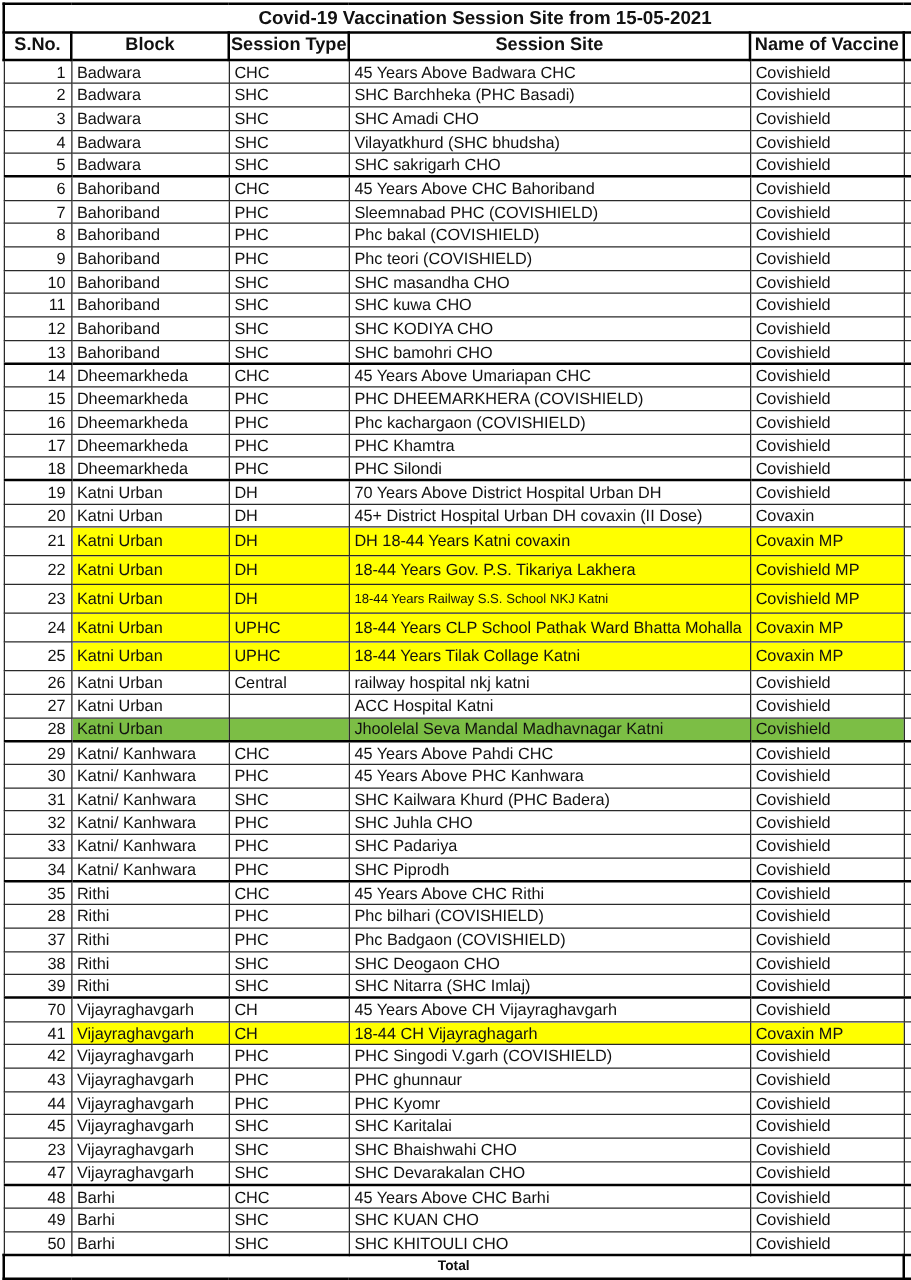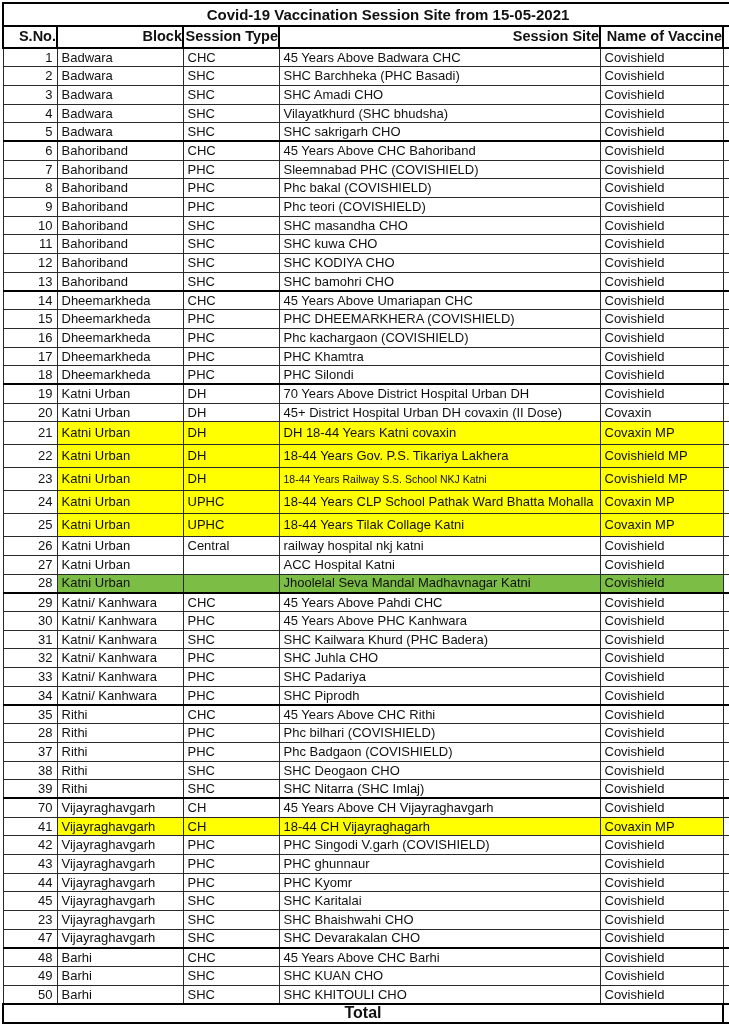--- a/index.html
+++ b/index.html
@@ -17,35 +17,35 @@
   }
   
   col.w-sno{width:54px;} col.w-block{width:126px;} col.w-type{width:96px;}
   col.w-site{width:321px;} col.w-vaccine{width:123px;} col.w-extra{width:50px;}
 
   .title-cell{
     border:2px solid #000;font-weight:bold;font-size:15px;text-align:center;
     height:21px;letter-spacing:0px;
   }
   thead th.col-h{
-    border:2px solid #000;font-weight:bold;font-size:14.5px;text-align:right;
+    border:2px solid #000;font-weight:bold;font-size:14.5px;text-align:center;
     height:20px;background:#fff;
   }
   tbody tr{height:18.7px;}
   tbody tr.tall{height:23px;}
   tbody td{font-size:13px;}
   td.c-sno{text-align:right;padding-right:4px;}
   td.c-block,td.c-type,td.c-site,td.c-vaccine{text-align:left;padding-left:4px;}
   td.c-extra{background:#fff;}
   tr.block-start td{border-top:2px solid #000;}
   tr.hl-yellow td.c-block,tr.hl-yellow td.c-type,tr.hl-yellow td.c-site,tr.hl-yellow td.c-vaccine{background:var(--hl-yellow,#ffff00);}
   tr.hl-green td.c-block,tr.hl-green td.c-type,tr.hl-green td.c-site,tr.hl-green td.c-vaccine{background:var(--hl-green,#7cbe45);}
   tr.small-site td.c-site{font-size:10.5px;}
   tfoot td{
-    border:2px solid #000;font-weight:bold;font-size:16px;text-align:center;height:17px;
+    border:2px solid #000;font-weight:bold;font-size:11px;text-align:center;height:17px;
   }
 </style>
 </head>
 <body>
 
 <div class="sheet">
   <table>
     <colgroup>
       <col class="w-sno">
         <col class="w-block">

